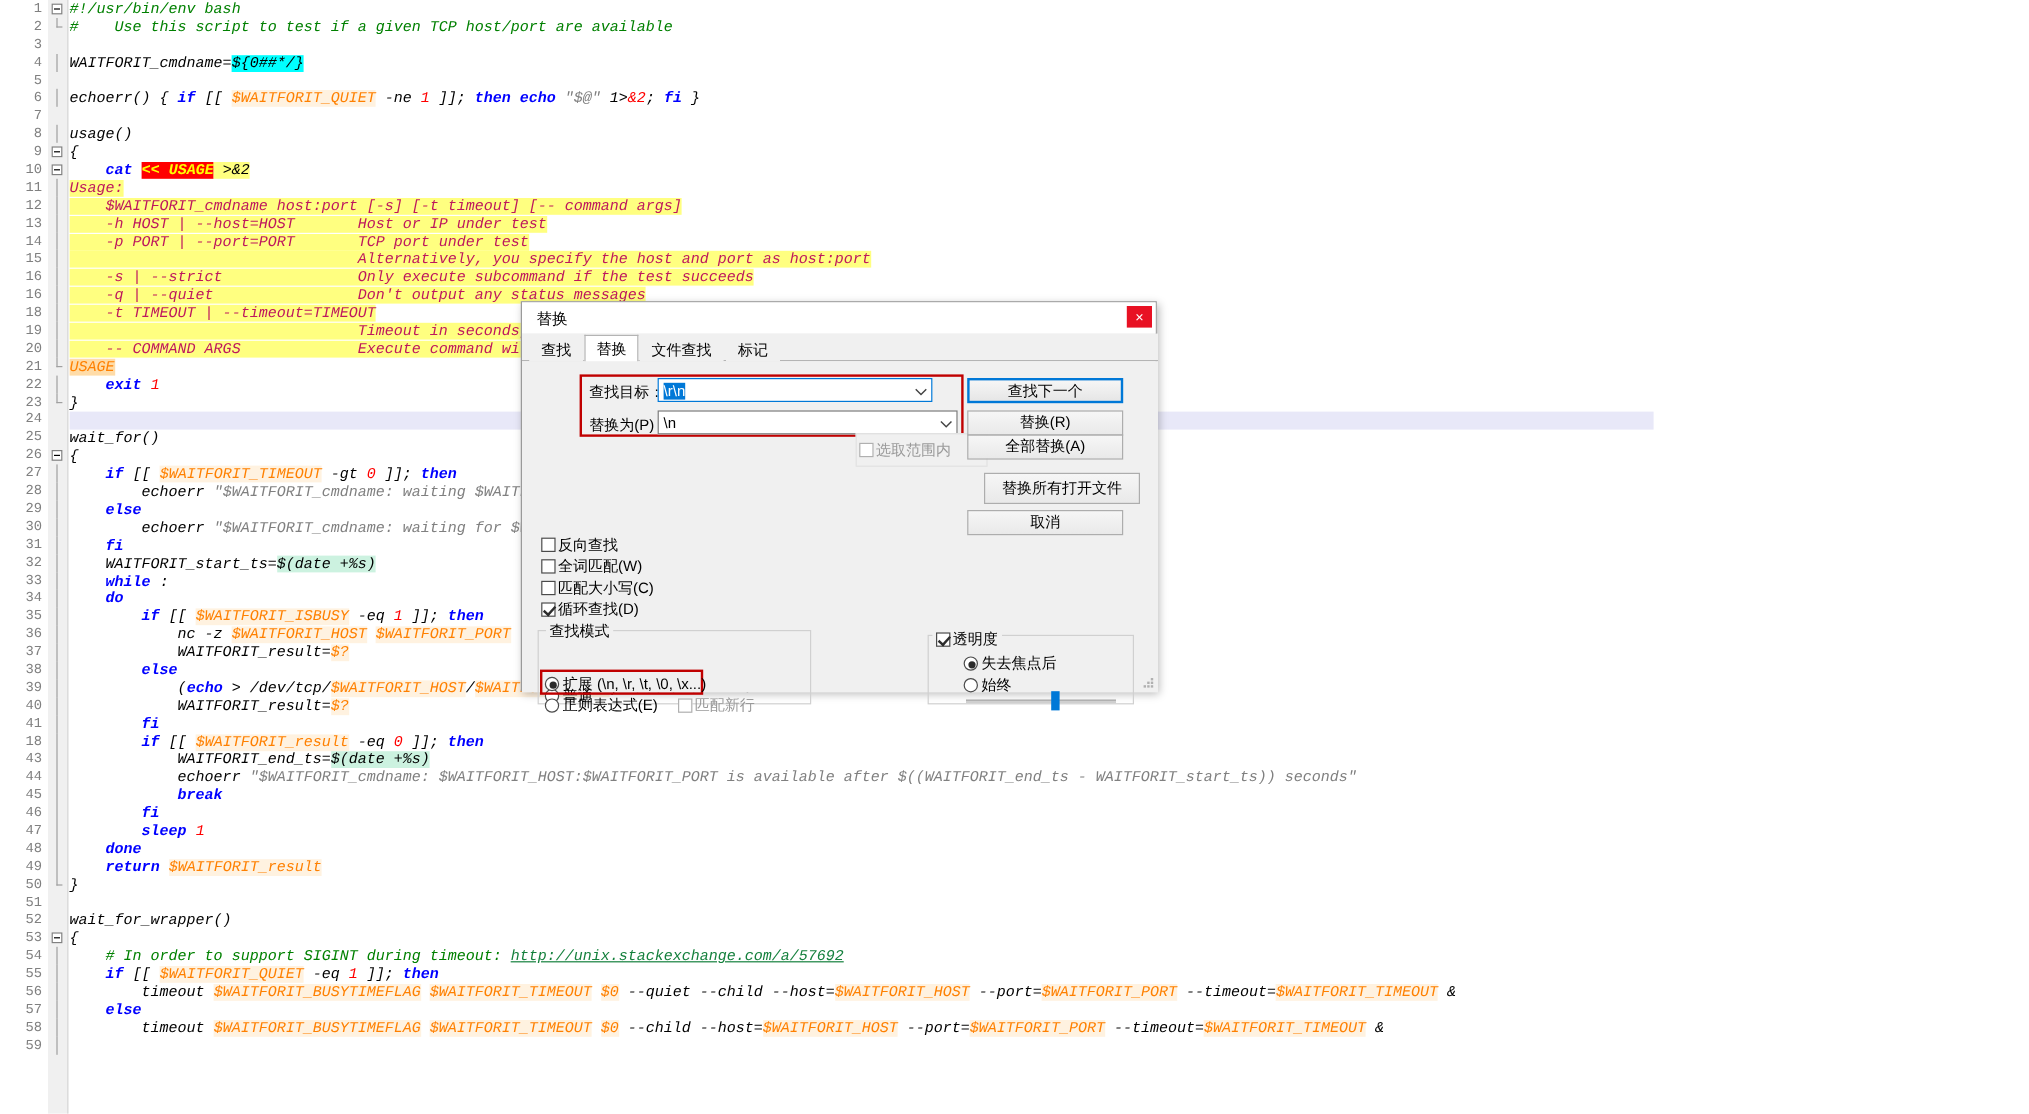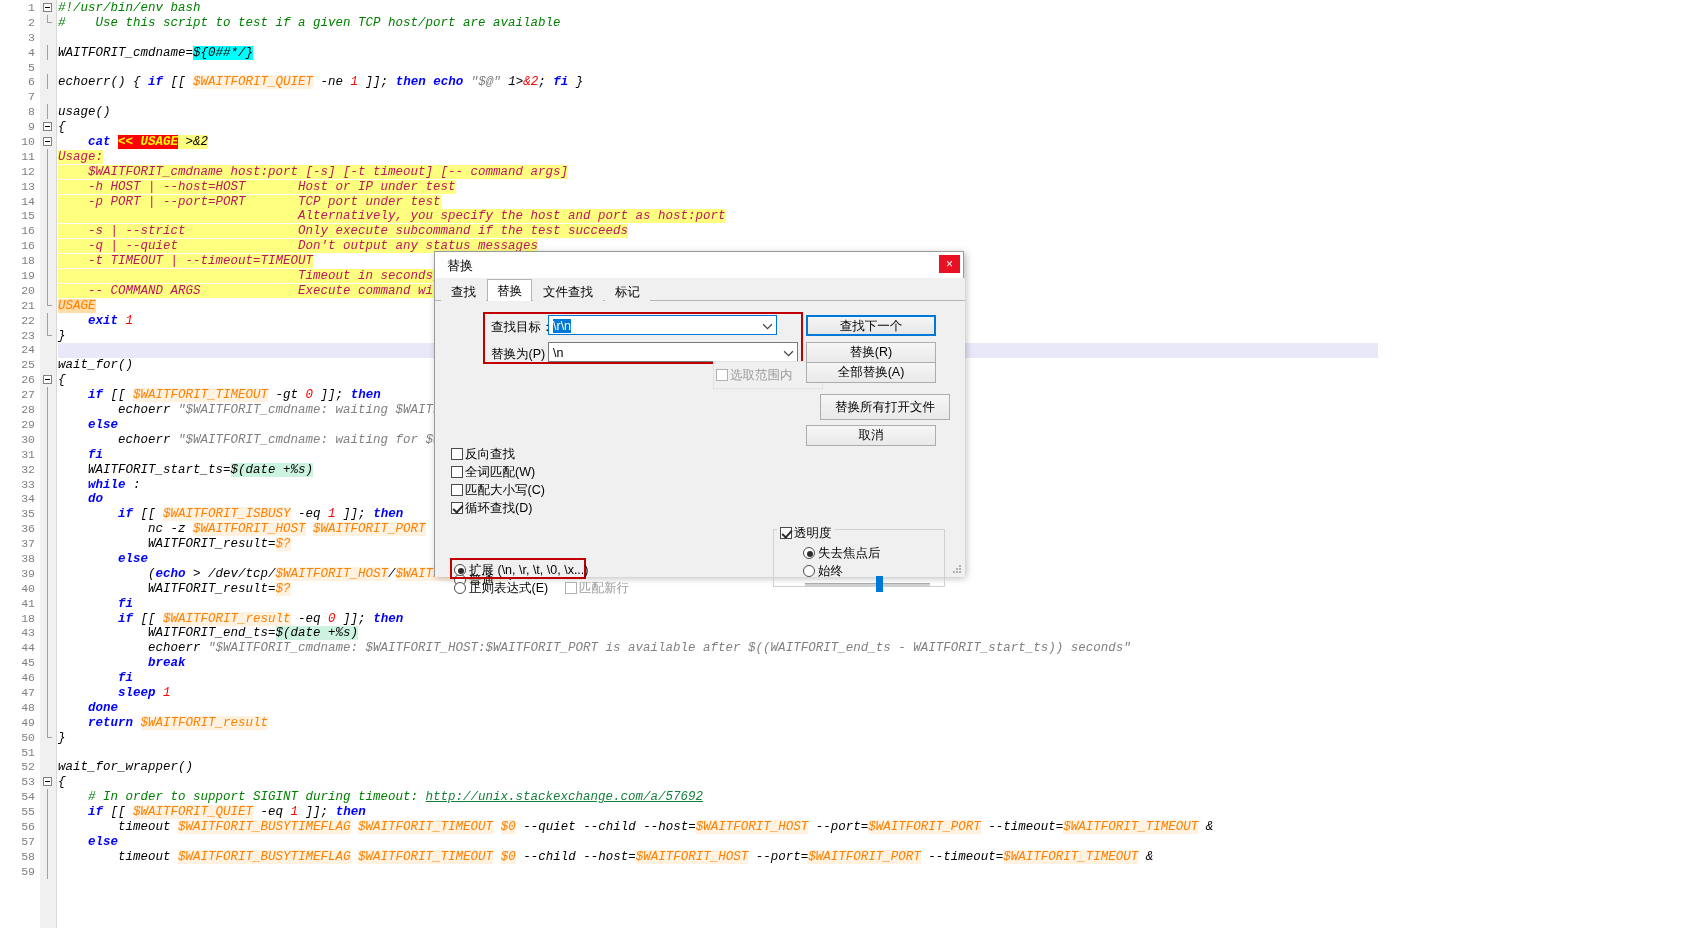--- a/index.html
+++ b/index.html
@@ -527,20 +527,23 @@
     <div class="chk" style="left:16px; top:163px;">
       <span class="box"></span><span>全词匹配(W)</span>
     </div>
     <div class="chk" style="left:16px; top:181px;">
       <span class="box"></span><span>匹配大小写(C)</span>
     </div>
     <div class="chk checked" style="left:16px; top:199px;">
       <span class="box"></span><span>循环查找(D)</span>
     </div>
 
+    <div class="group" style="left:13px; top:224px; width:228px; height:62px;">
+      <span class="group-title">查找模式</span>
+    </div>
     <div class="rad" style="left:19px; top:243px;margin-top:28px;">
       <span class="circ"></span><span>普通</span>
     </div>
     <div class="redbox" style="left:15px; top:257px; width:136px; height:21px;"></div>
     <div class="rad on" style="left:19px; top:261px;">
       <span class="circ"></span><span>扩展 (\n, \r, \t, \0, \x...)</span>
     </div>
     <div class="rad" style="left:19px; top:279px;">
       <span class="circ"></span><span>正则表达式(E)</span>
     </div>

